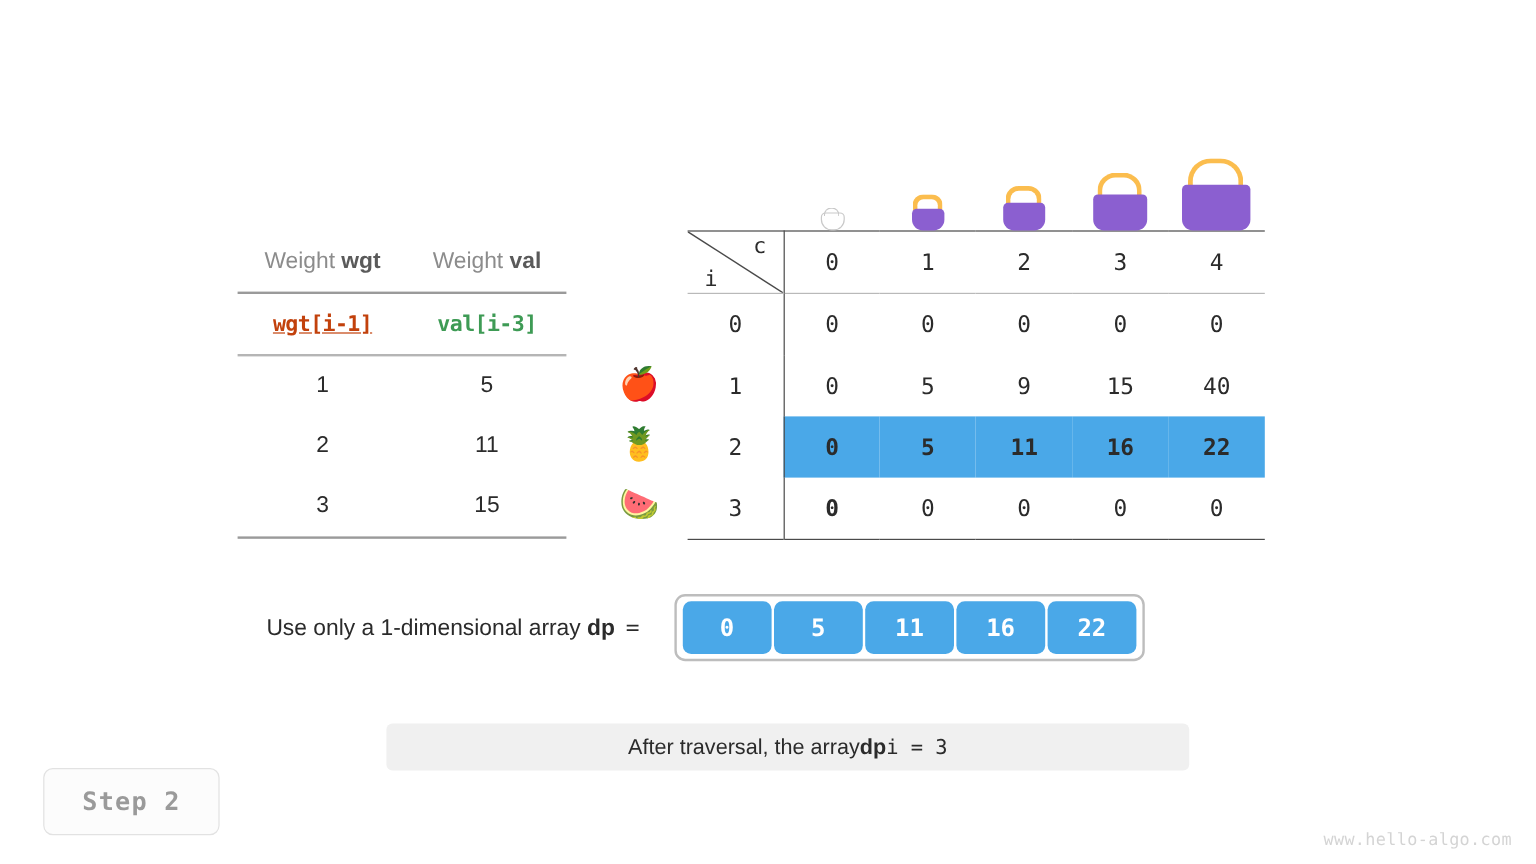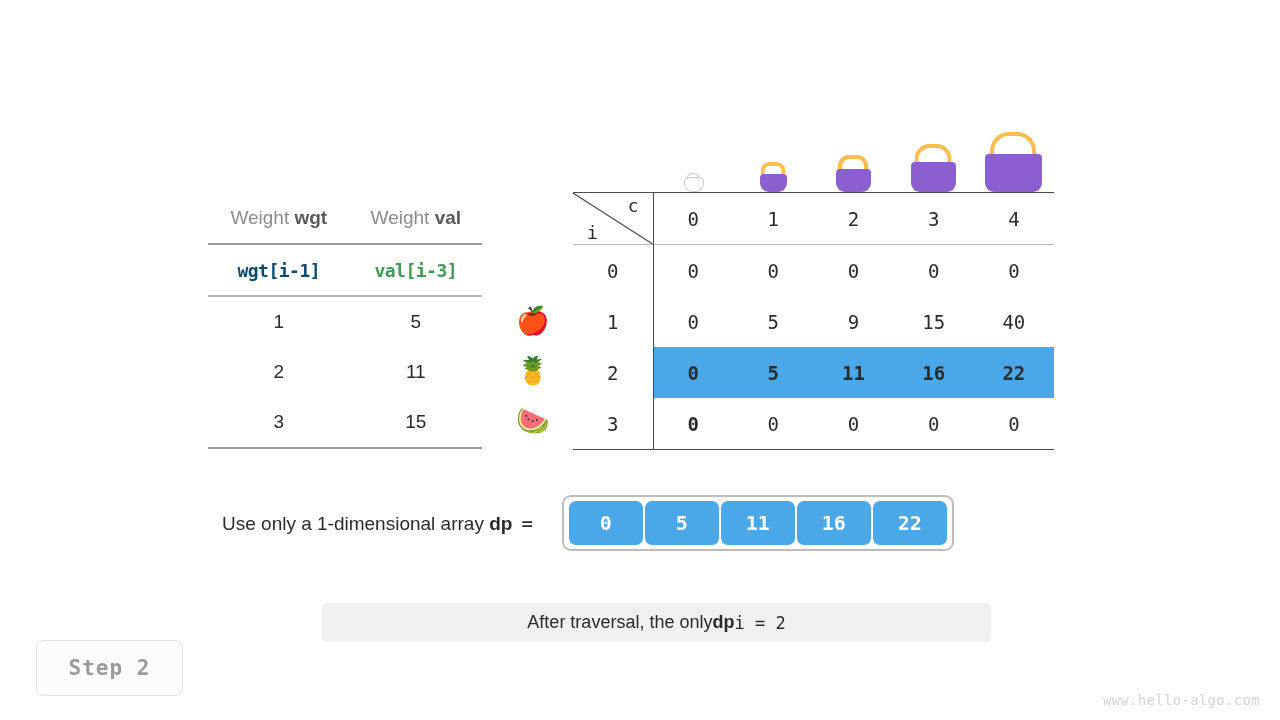--- a/index.html
+++ b/index.html
@@ -12,21 +12,21 @@
     height: 720px;
     position: relative;
     overflow: hidden;
     font-family: "Liberation Sans", sans-serif;
     color: #2b2b2b;
   }
 
   
   #item-table {
     position: absolute;
-    left: 208px;
+    left: 198px;
     top: 193px;
     width: 274px;
   }
   #item-table table {
     border-collapse: collapse;
     width: 100%;
   }
   #item-table td {
     text-align: center;
     padding: 0;
@@ -44,21 +44,21 @@
     color: #5a5a5a;
     font-weight: bold;
   }
   .it-code td {
     height: 44px;
     font-family: "DejaVu Sans Mono", monospace;
     font-size: 18px;
     font-weight: bold;
     letter-spacing: -0.5px;
   }
-  .it-code .c-wgt { color: #0c4a6e; }
+  .it-code .c-wgt { color: #c2410c; text-decoration: underline; }
   .it-code .c-val { color: #3e9b55; }
   .rule-top    { border-top: 2px solid #9a9a9a; }
   .rule-mid    { border-top: 2px solid #b5b5b5; }
   .rule-bottom { border-top: 2px solid #9a9a9a; }
   .it-body td {
     font-size: 19px;
     color: #2b2b2b;
   }
 
   
@@ -420,20 +420,20 @@
   <div id="dp-array">
     <div class="dp-cell">0</div>
     <div class="dp-cell">5</div>
     <div class="dp-cell">11</div>
     <div class="dp-cell">16</div>
     <div class="dp-cell">22</div>
   </div>
 </div>
 
 <div id="caption">
-  <span>After traversal, the only </span>
+  <span>After traversal, the array </span>
     <b>dp</b>
-    <span class="mono">i = 2</span>
+    <span class="mono">i = 3</span>
 </div>
 
 <div id="step-badge">Step 2</div>
 
 <div id="watermark">www.hello-algo.com</div>
 
 </body></html>

